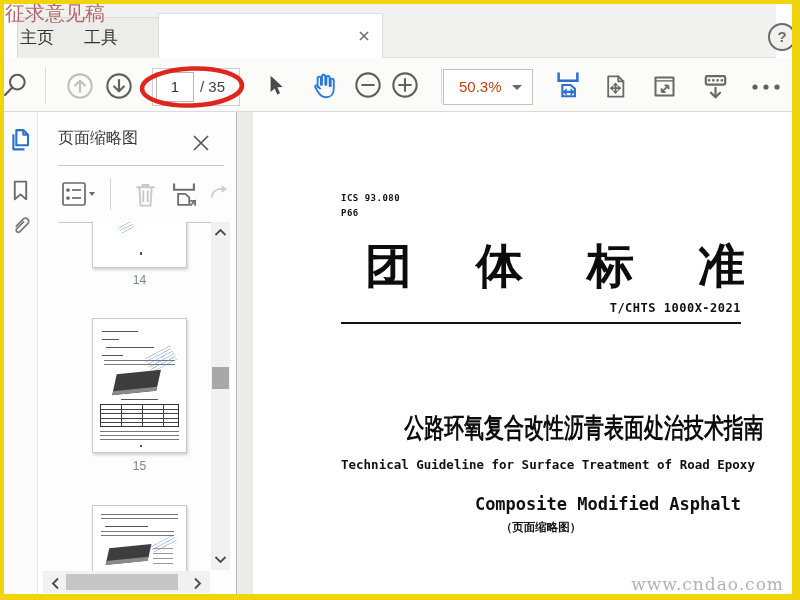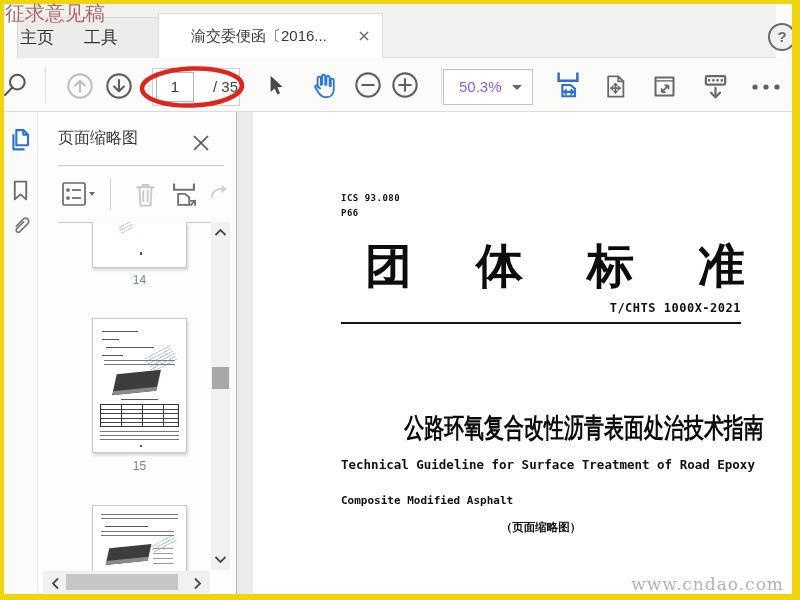--- a/index.html
+++ b/index.html
@@ -16,24 +16,24 @@
   .doc-tab-label { position:absolute; left:32px; top:13px; font-size:15px; color:#3a3a3a; white-space:nowrap; }
   .tab-close { position:absolute; right:10px; top:14px; width:16px; height:16px; color:#6f6f6f; }
   .help-btn { position:absolute; left:749px; top:19px; width:28px; height:28px; border:2px solid #6b6b6b; border-radius:50%; color:#6b6b6b; font-size:15px; font-weight:bold; text-align:center; line-height:24px; background:#f1f1f0; }
 
   
   .toolbar { position:absolute; left:0; top:54px; right:0; height:54px; background:#fbfbfa; border-bottom:1px solid #dbdbdb; }
   .tb-icon { position:absolute; }
   .tb-div { position:absolute; top:9px; width:1px; height:36px; background:#dcdcdc; }
   .pagebox { position:absolute; left:148px; top:10px; width:88px; height:38px; border:1px solid #cfcfcf; background:#fdfdfd; }
   .page-input { position:absolute; left:3px; top:3px; width:38px; height:30px; border:1px solid #b5b5b5; background:#fff; text-align:center; font-size:15px; color:#333; line-height:28px; }
-  .page-total { position:absolute; left:47px; top:0; width:38px; height:36px; font-size:15px; color:#444; line-height:36px; text-align:right; white-space:nowrap; }
+  .page-total { position:absolute; left:47px; top:0; width:38px; height:36px; font-size:15px; color:#444; line-height:36px; text-align:left; white-space:nowrap; }
   .red-ellipse { position:absolute; left:134px; top:5px; pointer-events:none; }
   .zoombox { position:absolute; left:439px; top:11px; width:90px; height:36px; border:1px solid #c2c2c2; background:#fff; }
-  .zoom-val { position:absolute; left:15px; top:0; font-size:15px; color:#8b5cf6; line-height:34px; }
+  .zoom-val { position:absolute; left:15px; top:0; font-size:15px; color:#c2410c; line-height:34px; }
   .zoom-caret { position:absolute; right:10px; top:15px; width:0; height:0; border-left:5px solid transparent; border-right:5px solid transparent; border-top:5px solid #666; }
 
   
   .iconstrip { position:absolute; left:0; top:108px; bottom:0; width:34px; background:#fcfcfc; border-right:1px solid #e8e8e8; }
   .panel { position:absolute; left:35px; top:108px; bottom:0; width:198px; background:#fdfdfd; border-right:1px solid #b9b9b9; }
   .panel-title { position:absolute; left:19px; top:16px; font-size:16px; color:#3b3b3b; white-space:nowrap; }
   .panel-close { position:absolute; left:151px; top:20px; width:22px; height:22px; color:#5a5a5a; }
   .p-div { position:absolute; left:19px; width:166px; height:1px; background:#c8c8c8; }
   .pt-div { position:absolute; left:71px; top:66px; width:1px; height:32px; background:#d5d5d5; }
 
@@ -65,40 +65,39 @@
   .page { position:absolute; left:16px; top:0; right:0; bottom:0; background:#fff; }
   .doc-mono { font-family:"DejaVu Sans Mono", monospace; font-weight:bold; color:#111; white-space:nowrap; }
   .ics { position:absolute; left:337px; top:189px; font-size:9px; letter-spacing:.5px; }
   .p66 { position:absolute; left:337px; top:204px; font-size:9px; letter-spacing:.5px; }
   .bigtitle { position:absolute; left:361px; top:236px; width:380px; display:flex; justify-content:space-between; font-size:47px; font-weight:bold; color:#0c0c0c; font-family:"DejaVu Sans", sans-serif; line-height:52px; }
   .stdnum { position:absolute; left:337px; top:297px; width:400px; text-align:right; font-size:12px; letter-spacing:.5px; }
   .rule { position:absolute; left:337px; top:318px; width:400px; height:2px; background:#141414; }
   .cn-title { position:absolute; left:337px; top:406px; width:400px; text-align:center; font-size:27px; font-weight:bold; color:#0c0c0c; white-space:nowrap; }
   .cn-title span { display:inline-block; transform:scaleX(.74); transform-origin:center; }
   .en1 { position:absolute; left:337px; top:453px; width:400px; text-align:center; font-size:12.5px; }
-  .en2 { position:absolute; left:337px; top:490px; width:400px; text-align:left; font-size:11px; }
+  .en2 { position:absolute; left:337px; top:490px; width:400px; text-align:right; font-size:17px; }
   .draft { position:absolute; left:337px; top:516px; width:400px; text-align:center; font-size:11.5px; font-weight:bold; color:#111; }
 
   
   .wm-tl { position:absolute; left:5px; top:0px; font-family:"DejaVu Serif", serif; font-size:20px; color:rgba(168,84,84,.88); z-index:60; white-space:nowrap; }
   .wm-br { position:absolute; right:16px; bottom:6px; font-family:"DejaVu Serif", serif; font-size:17px; color:#b5b2b0; letter-spacing:1px; z-index:60; }
   svg { display:block; }
 </style>
 </head>
 <body>
 
 <div id="app">
 
   <div class="tabbar">
     <div class="home-tools">
       <span class="ht-label ht-home">主页</span>
       <span class="ht-label ht-tools">工具</span>
     </div>
     <div class="doc-tab">
-      <span class="doc-tab-label">渝交委便函〔2016...</span>
       <span class="tab-close">
         <svg width="16" height="16" viewBox="0 0 16 16" stroke="#6f6f6f" stroke-width="1.6">
             <line x1="4" y1="4" x2="12" y2="12"></line>
             <line x1="12" y1="4" x2="4" y2="12"></line>
           </svg>
       </span>
     </div>
     <div class="help-btn">?</div>
   </div>
 

